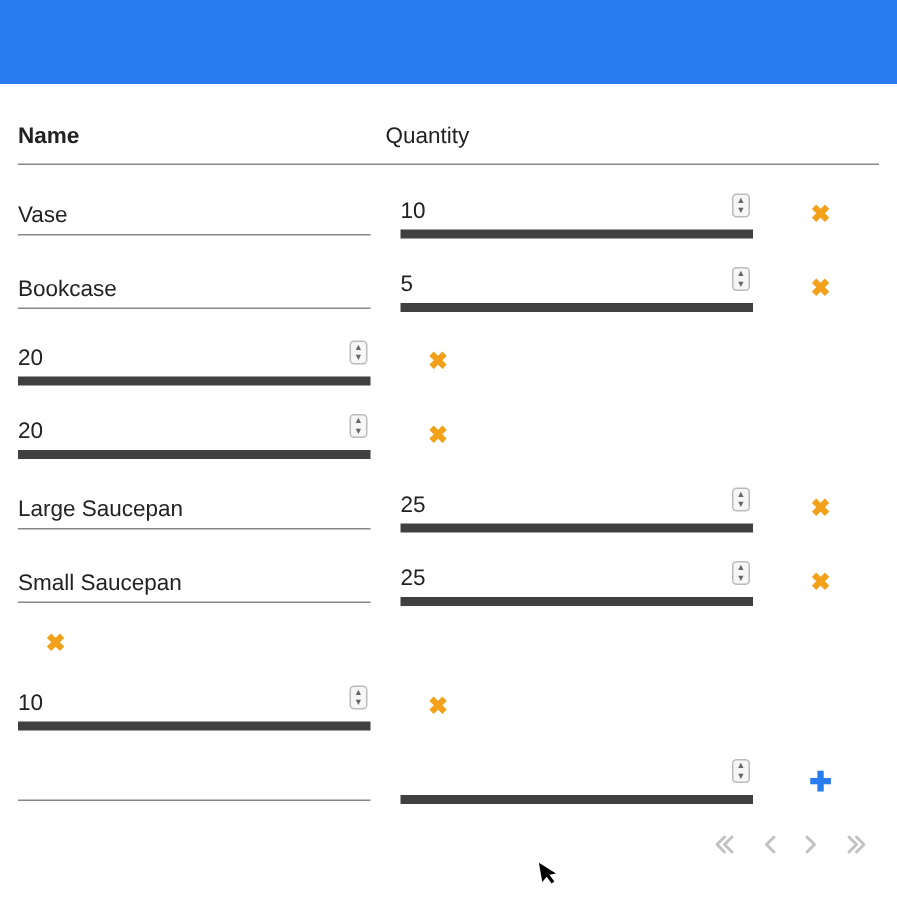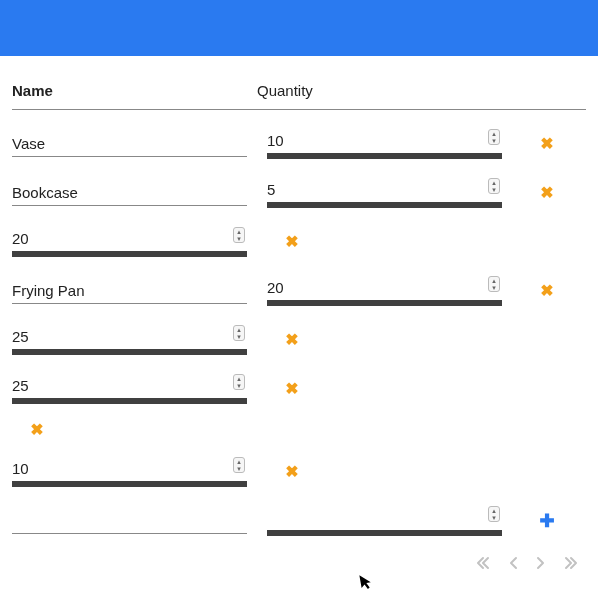--- a/index.html
+++ b/index.html
@@ -185,43 +185,44 @@
           <div class="num-wrapper"><input class="num-input" value="20" style=""><div class="spinner">
               <div class="up">▴</div>
               <div class="dn">▾</div>
             </div></div>
         </div>
         <div class="cell-action">
           <span class="icon-x">✖</span>
         </div>
       </div>
       <div class="item-row">
-        <div class="cell-name"><input class="text-input" value="Frying Pan" style=""></div>
         <div class="cell-qty">
           <div class="num-wrapper"><input class="num-input" value="20" style=""><div class="spinner">
               <div class="up">▴</div>
               <div class="dn">▾</div>
             </div></div>
         </div>
         <div class="cell-action">
           <span class="icon-x">✖</span>
         </div>
       </div>
       <div class="item-row">
+        <div class="cell-name"><input class="text-input" value="Large Saucepan" style=""></div>
         <div class="cell-qty">
           <div class="num-wrapper"><input class="num-input" value="25" style=""><div class="spinner">
               <div class="up">▴</div>
               <div class="dn">▾</div>
             </div></div>
         </div>
         <div class="cell-action">
           <span class="icon-x">✖</span>
         </div>
       </div>
       <div class="item-row">
+        <div class="cell-name"><input class="text-input" value="Small Saucepan" style=""></div>
         <div class="cell-qty">
           <div class="num-wrapper"><input class="num-input" value="25" style=""><div class="spinner">
               <div class="up">▴</div>
               <div class="dn">▾</div>
             </div></div>
         </div>
         <div class="cell-action">
           <span class="icon-x">✖</span>
         </div>
       </div>

